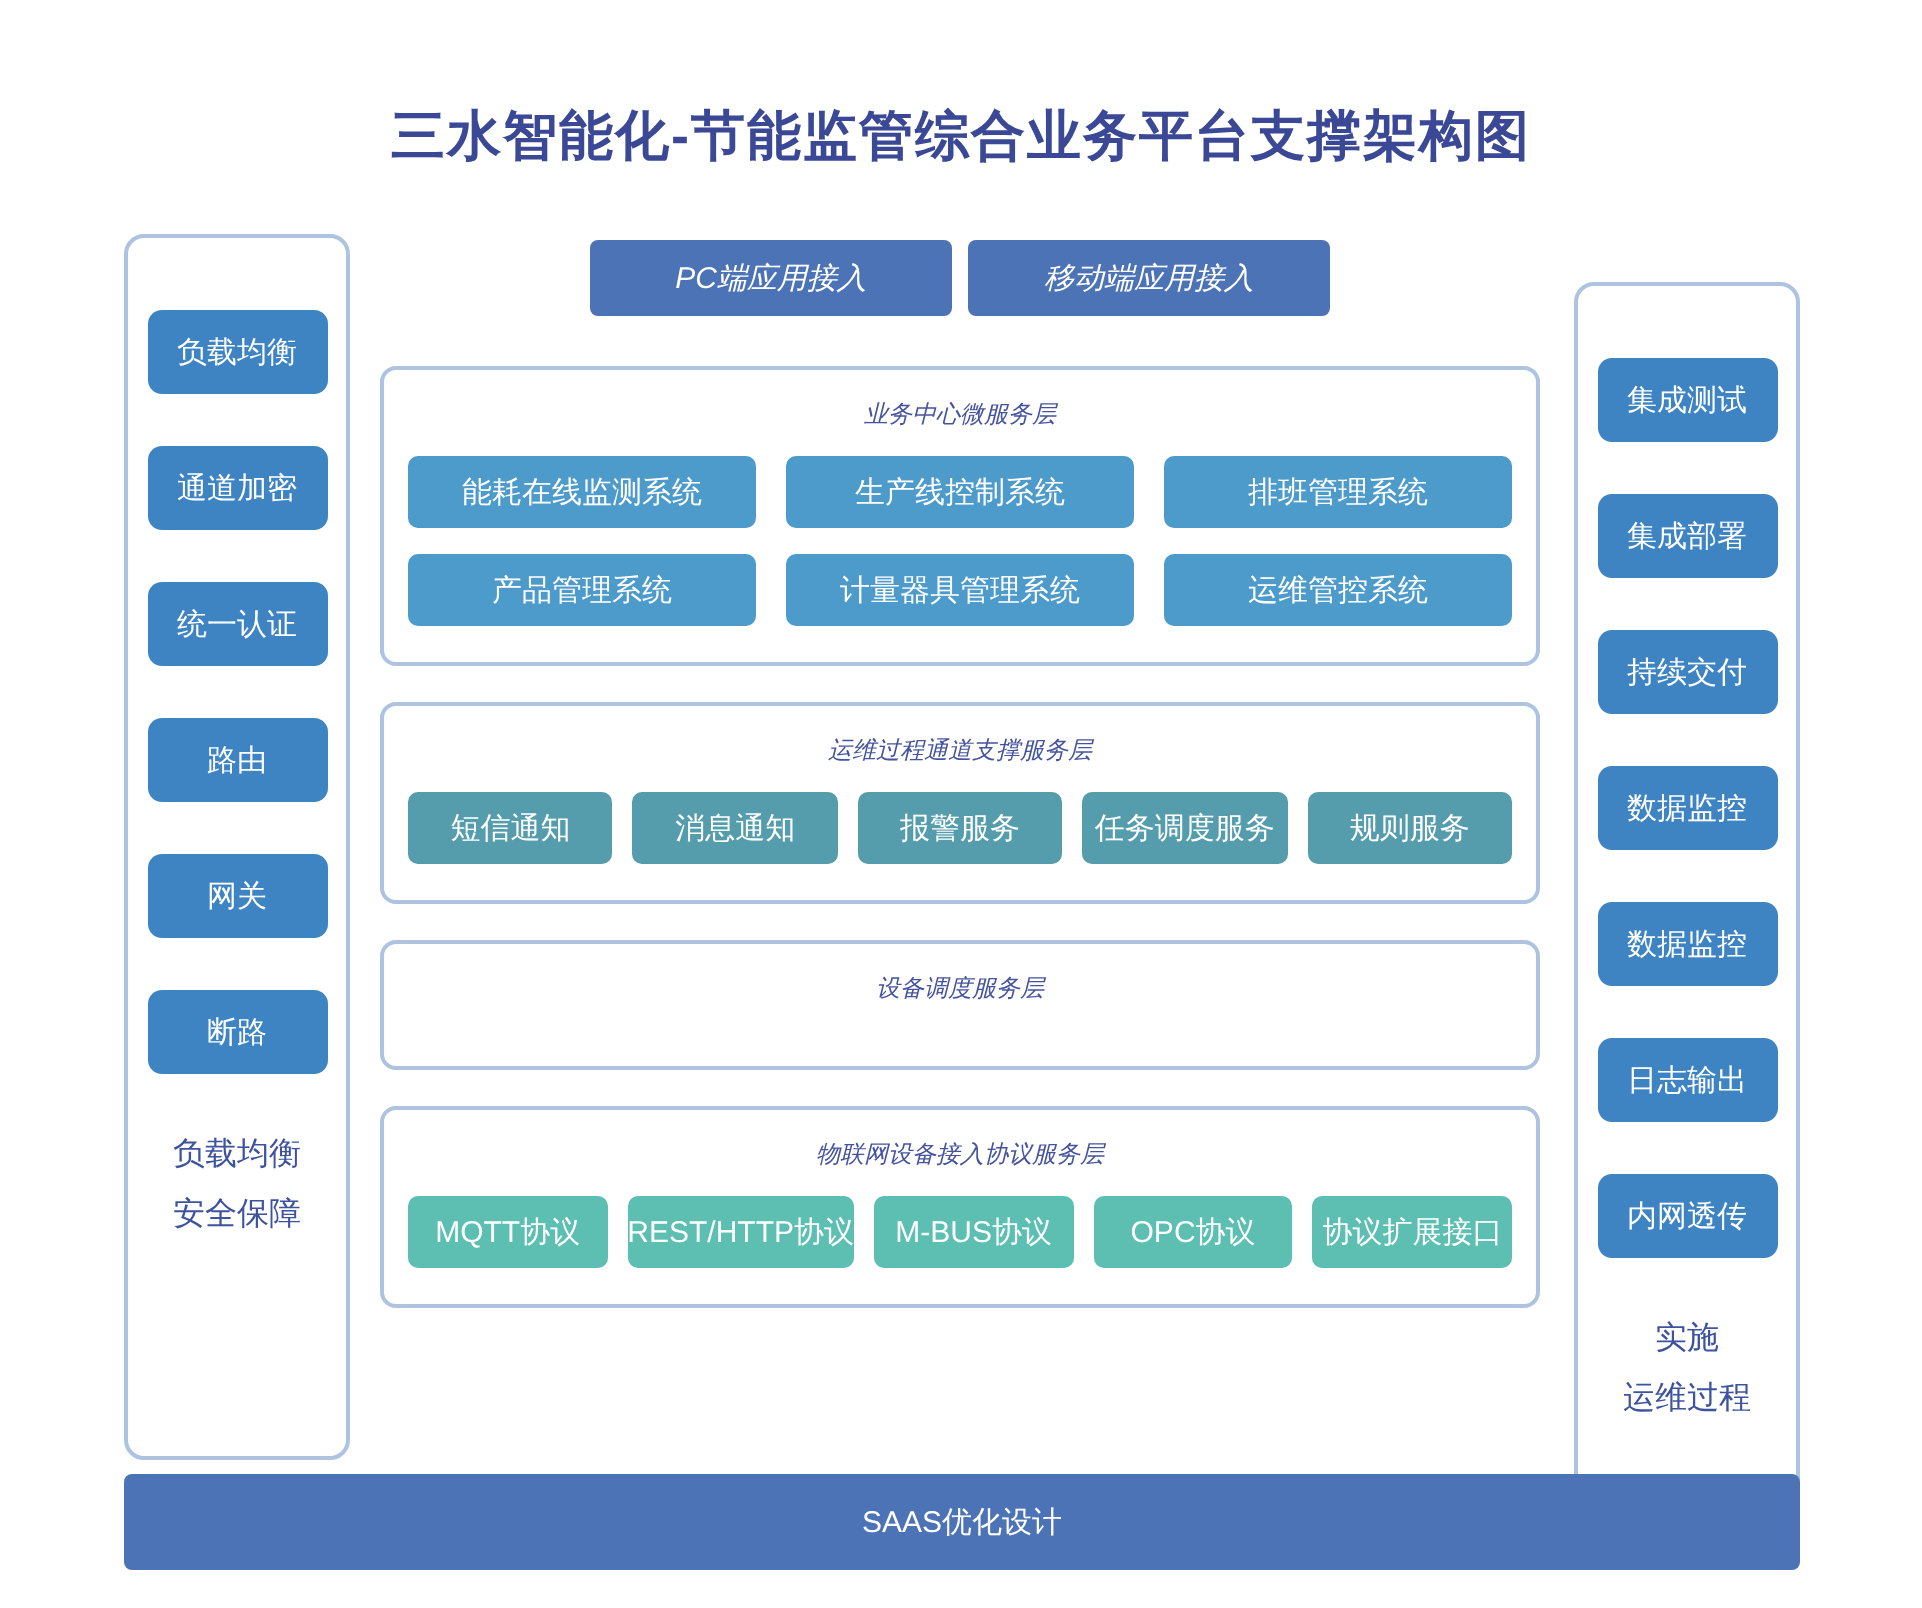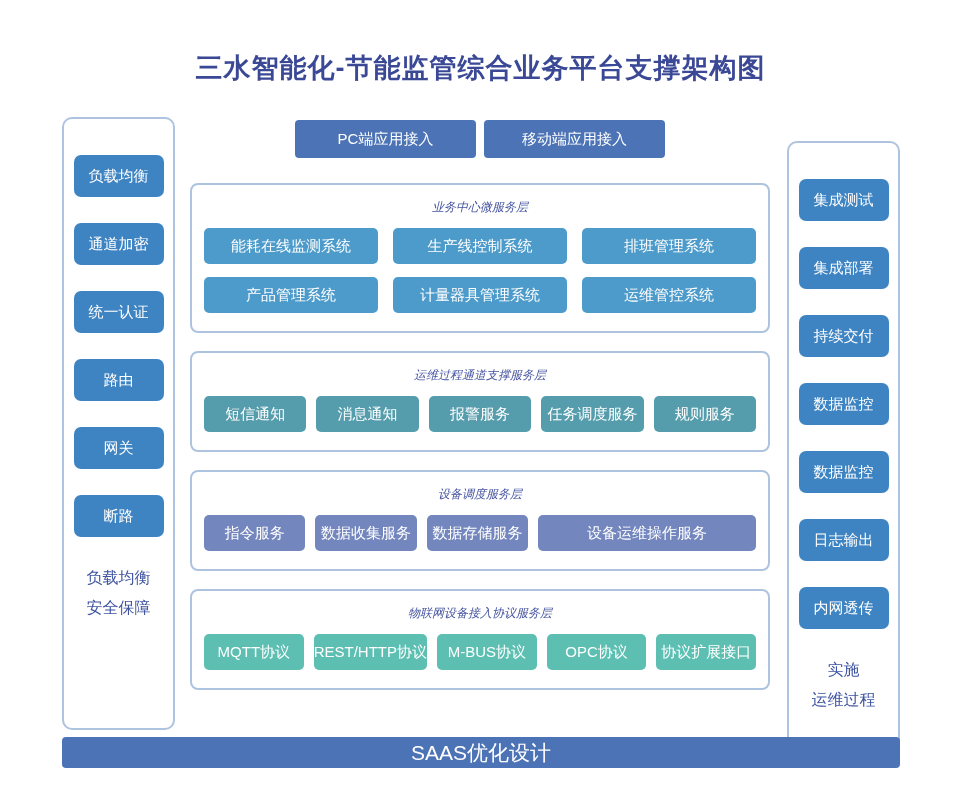--- a/index.html
+++ b/index.html
@@ -30,21 +30,21 @@
   .panel-footer {
     margin-top:8px; text-align:center;
     color:#3E53A0; font-size:16px; line-height:30px;
   }
   
   .center-col { position:absolute; left:190px; top:120px; width:580px; }
   .top-row { display:flex; justify-content:center; gap:8px; margin-bottom:25px; }
   .top-btn {
     width:181px; height:38px; background:#4C73B5; border-radius:4px;
     color:#ffffff; font-size:15px;
-    display:flex; align-items:center; justify-content:center;
+    display:flex; align-items:center; justify-content:center;font-style:italic;
   }
   .section {
     border:2px solid #AEC3DF; border-radius:8px;
     padding:0 12px 18px 12px; margin-bottom:18px; background:#ffffff;
   }
   .section-title {
     text-align:center; color:#46549F; font-size:12px;
     padding:14px 0 12px 0;
     font-style:italic;
   }
@@ -54,22 +54,22 @@
     height:36px; border-radius:5px; color:#ffffff; font-size:15px;
     display:flex; align-items:center; justify-content:center;
     flex:1; white-space:nowrap;
   }
   .box-wide { flex:2.15; }
   .c-blue  { background:#4D9BCB; }
   .c-teal  { background:#559DAC; }
   .c-slate { background:#7386BE; }
   .c-green { background:#5CBFB2; }
   .bottom-bar {
-    position:absolute; left:62px; top:737px; width:838px; height:31px;
-    background:#4C73B5; border-radius:4px; color:#ffffff; font-size:21px;
+    position:absolute; left:62px; top:737px; width:838px; height:48px;
+    background:#4C73B5; border-radius:4px; color:#ffffff; font-size:15px;
     display:flex; align-items:center; justify-content:center;
   }
 </style>
 </head>
 <body>
 
 <div class="page-title">三水智能化-节能监管综合业务平台支撑架构图</div>
 
 <div class="side-panel left-panel">
   <div class="side-box">负载均衡</div>
@@ -123,26 +123,20 @@
       <div class="box c-teal">短信通知</div>
       <div class="box c-teal">消息通知</div>
       <div class="box c-teal">报警服务</div>
       <div class="box c-teal">任务调度服务</div>
       <div class="box c-teal">规则服务</div>
     </div>
   </div>
 
   <div class="section">
     <div class="section-title">设备调度服务层</div>
-    <div class="row">
-      <div class="box c-slate">指令服务</div>
-      <div class="box c-slate">数据收集服务</div>
-      <div class="box c-slate">数据存储服务</div>
-      <div class="box c-slate box-wide">设备运维操作服务</div>
-    </div>
   </div>
 
   <div class="section">
     <div class="section-title">物联网设备接入协议服务层</div>
     <div class="row">
       <div class="box c-green">MQTT协议</div>
       <div class="box c-green">REST/HTTP协议</div>
       <div class="box c-green">M-BUS协议</div>
       <div class="box c-green">OPC协议</div>
       <div class="box c-green">协议扩展接口</div>

